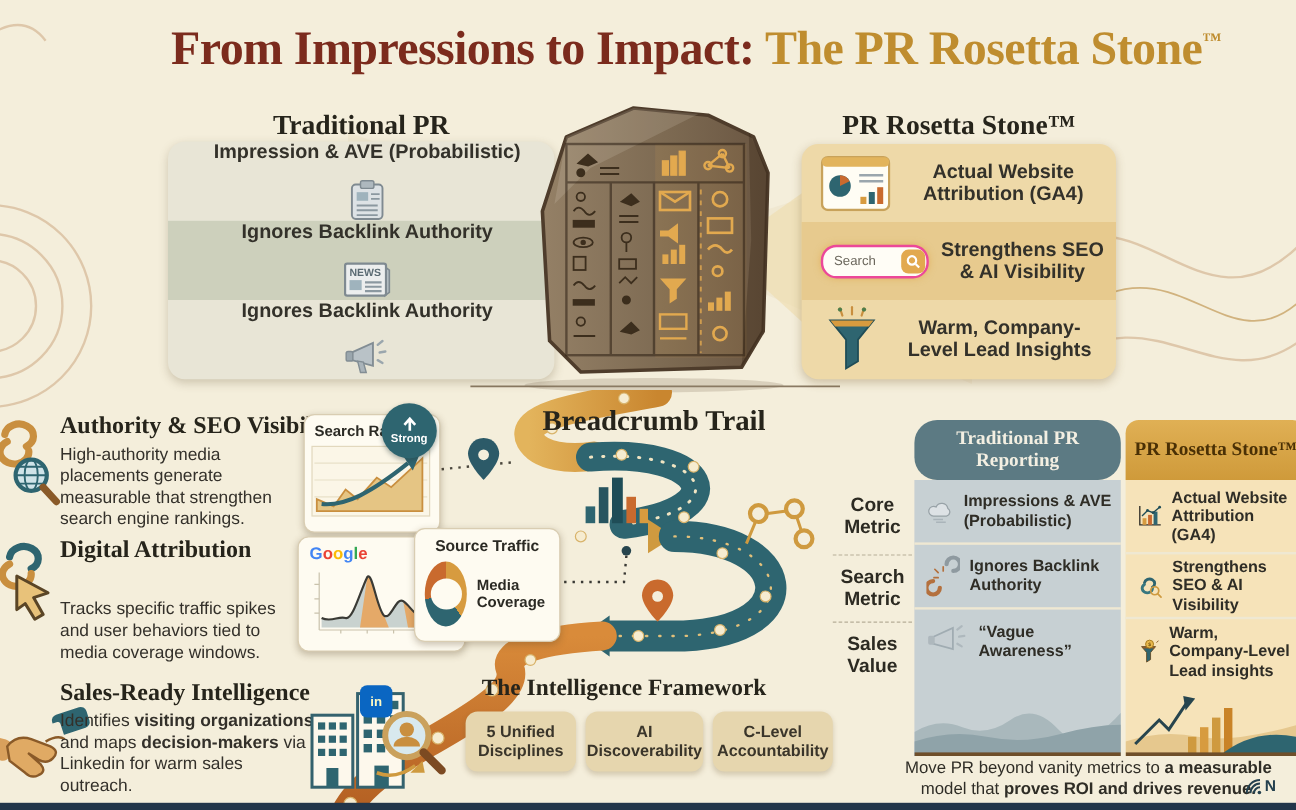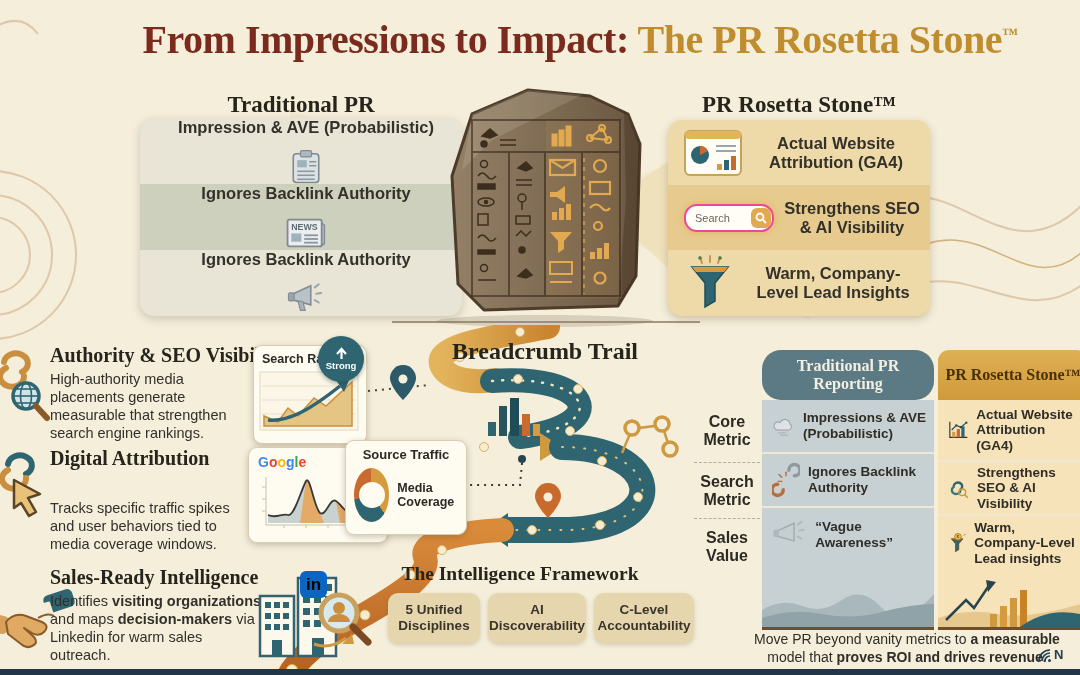--- a/index.html
+++ b/index.html
@@ -43,22 +43,22 @@
   .gletters span{font-weight:bold;font-size:14px;}
   .gl0{color:#4285f4}.gl1{color:#ea4335}.gl2{color:#fbbc05}.gl3{color:#4285f4}.gl4{color:#34a853}.gl5{color:#ea4335}
   .donut{width:54px;height:54px;border-radius:50%;
          background:conic-gradient(#d79b3f 0 145deg,#2e6570 145deg 255deg,#c96a2e 255deg 360deg);
          display:flex;align-items:center;justify-content:center;}
   .donut .hole{width:26px;height:26px;border-radius:50%;background:#fefbf1;}
   
   .fpill{position:absolute;background:#e6d6ae;border-radius:10px;display:flex;align-items:center;
          justify-content:center;text-align:center;font-weight:bold;font-size:13.5px;line-height:1.2;
          color:#3a352a;padding:4px 8px;box-sizing:border-box;box-shadow:0 2px 4px rgba(120,95,50,.25);}
-  .liBadge{position:absolute;width:27px;height:27px;background:#0a66c2;border-radius:6px;color:#000000;
-         font-weight:bold;font-size:17px;display:flex;align-items:center;justify-content:center;}
+  .liBadge{position:absolute;width:27px;height:27px;background:#0a66c2;border-radius:6px;color:#fef9c3;
+         font-weight:bold;font-size:11px;display:flex;align-items:center;justify-content:center;}
   
   .rowlab{position:absolute;left:694px;width:66px;display:flex;align-items:center;justify-content:center;
           text-align:center;font-weight:bold;font-size:16px;line-height:1.15;color:#2c2a22;}
   .colhead{position:absolute;top:350px;height:50px;border-radius:11px 11px 0 0;display:flex;align-items:center;
           justify-content:center;text-align:center;font-family:"Liberation Serif",serif;font-weight:bold;
           font-size:16px;line-height:1.1;}
   .cell{display:flex;align-items:center;gap:8px;padding:0 6px 0 10px;box-sizing:border-box;
         border-bottom:2px solid #efe8d2;}
   .cell .ctx{font-weight:bold;font-size:13.5px;line-height:1.15;color:#2f2d26;}
   

